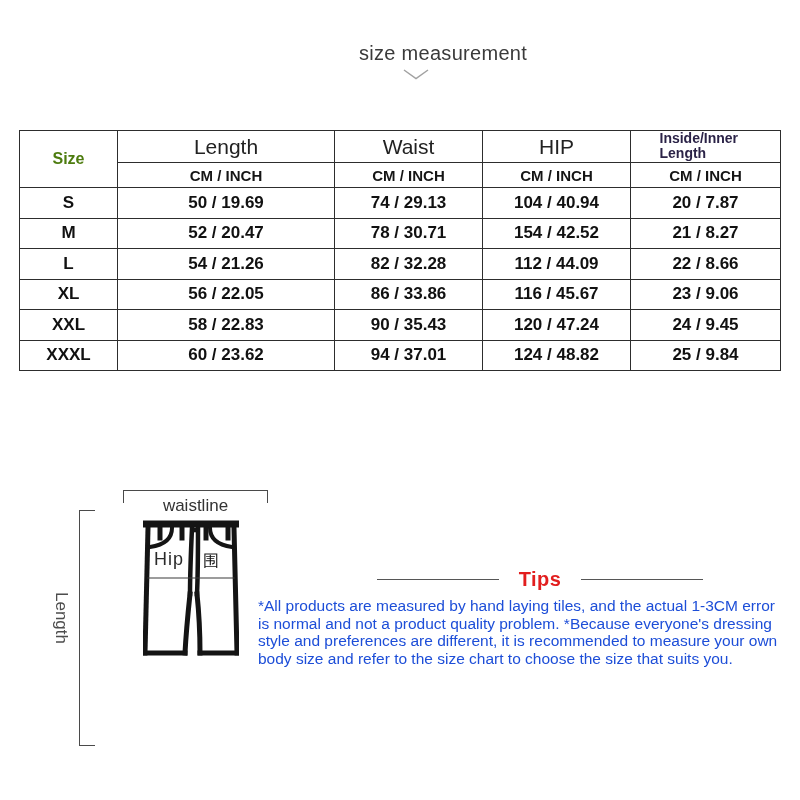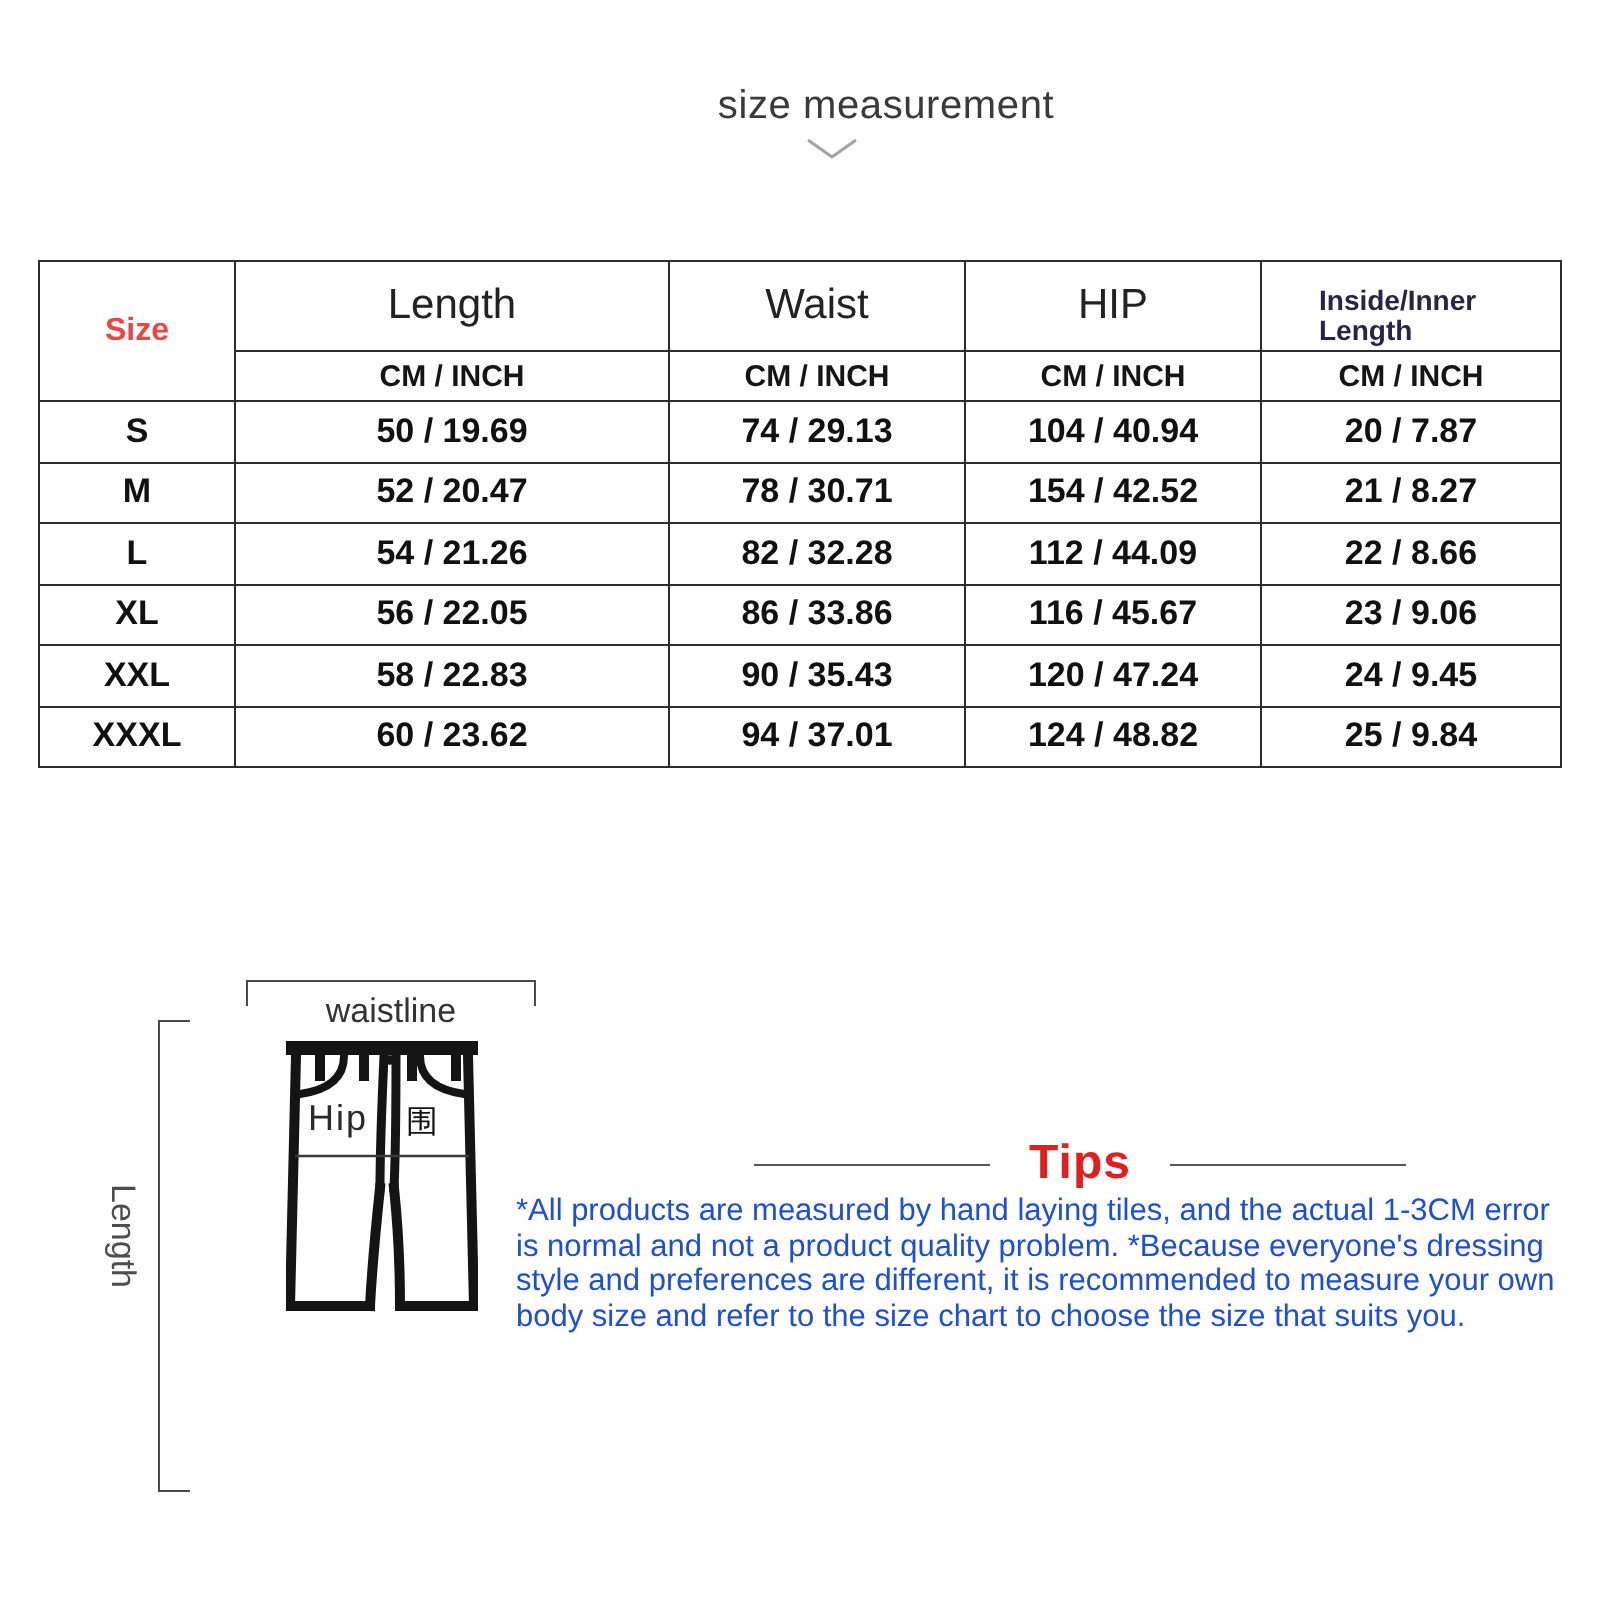--- a/index.html
+++ b/index.html
@@ -15,43 +15,43 @@
   
   table.size-table{position:absolute;left:19px;top:130px;width:761px;border-collapse:collapse;
                    table-layout:fixed;}
   .size-table th,.size-table td{border:1px solid #2d2d2d;text-align:center;padding:0;
                    vertical-align:middle;overflow:hidden;}
   .col-size{width:98px;}.col-length{width:217px;}.col-waist{width:148px;}
   .col-hip{width:148px;}.col-inner{width:150px;}
   tr.hrow1{height:31px;} tr.hrow2{height:25px;}
   .size-table tbody tr{height:30.5px;}
   th.main-h{font-size:21px;font-weight:400;color:#222;}
-  th.size-h{font-size:16px;font-weight:700;color:#ef4444;}
+  th.size-h{font-size:16px;font-weight:700;color:#4d7c0f;}
   th.unit-h{font-size:15px;font-weight:700;color:#151515;}
   th.inner-h .inner-wrap{display:inline-block;width:92px;text-align:left;font-size:14px;
-                   font-weight:700;line-height:15px;color:#2b2347;margin-top:12px;}
+                   font-weight:700;line-height:15px;color:#2b2347;}
   .size-table td{font-size:17px;font-weight:700;color:#111;}
 
   
   .waistline-bracket{left:123px;top:490px;width:143px;height:12px;
       border-top:1.5px solid #4a4a4a;border-left:1.5px solid #4a4a4a;border-right:1.5px solid #4a4a4a;}
   .waistline-label{left:123px;top:479px;width:145px;text-align:center;font-size:17px;color:#333;margin-top:17px;}
   .length-bracket{left:79px;top:510px;width:15px;height:234px;
       border-left:1.5px solid #4a4a4a;border-top:1.5px solid #4a4a4a;border-bottom:1.5px solid #4a4a4a;}
   .length-label{left:51px;top:592px;writing-mode:vertical-rl;font-size:17px;color:#4d4d4d;}
 
   
   .shorts{left:143px;top:518px;width:96px;height:142px;}
   .hip-label{left:154px;top:549px;font-size:18px;color:#2a2a2a;letter-spacing:1px;}
   .hip-cjk{left:203px;top:551px;font-size:16px;color:#111;}
 
   
   .tips-row{left:377px;top:568px;width:326px;display:flex;align-items:center;}
   .tips-line{flex:1;border-top:1.5px solid #565656;height:0;}
-  .tips-text{margin:0 20px;font-size:24px;font-weight:700;color:#e21e1e;letter-spacing:.5px;}
+  .tips-text{margin:0 20px;font-size:20px;font-weight:700;color:#e21e1e;letter-spacing:.5px;}
   .tips-body{left:258px;top:597px;width:524px;font-size:15.5px;line-height:17.5px;color:#1d4ed8;}
 </style>
 </head>
 <body>
 
 <div class="screen">
 
   <div class="abs page-title">size measurement</div>
   <svg class="abs chevron" viewBox="0 0 26 12">
     <polyline points="1,1 13,9.5 25,1" fill="none" stroke="#a2a2a2" stroke-width="1.5"></polyline>

